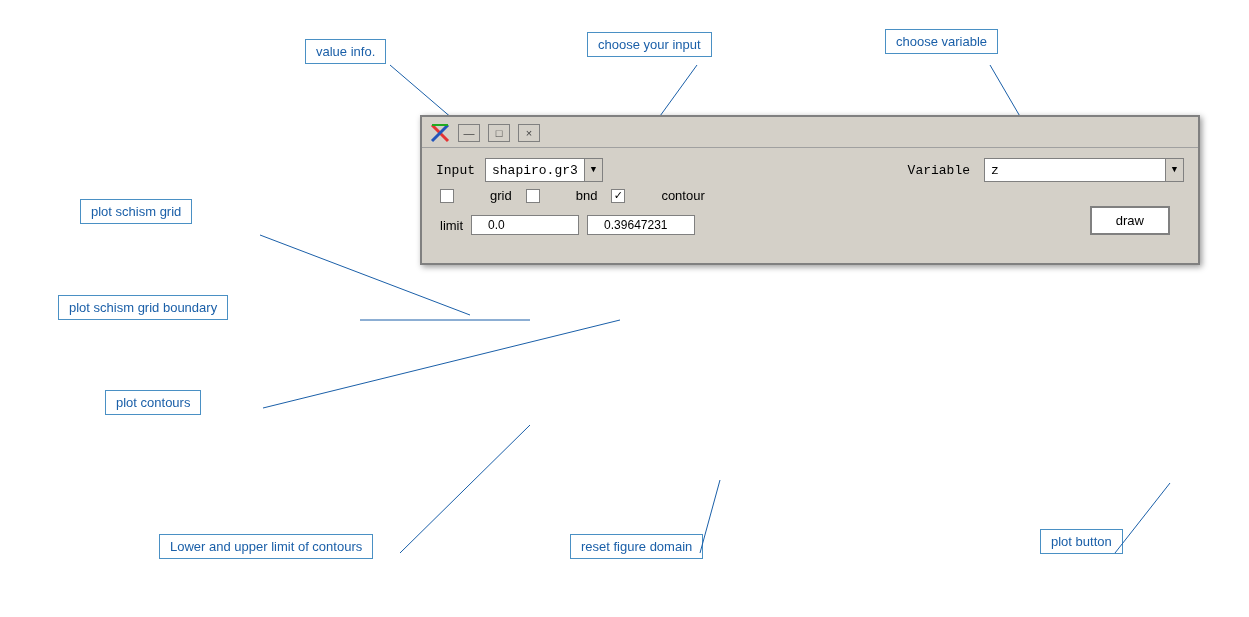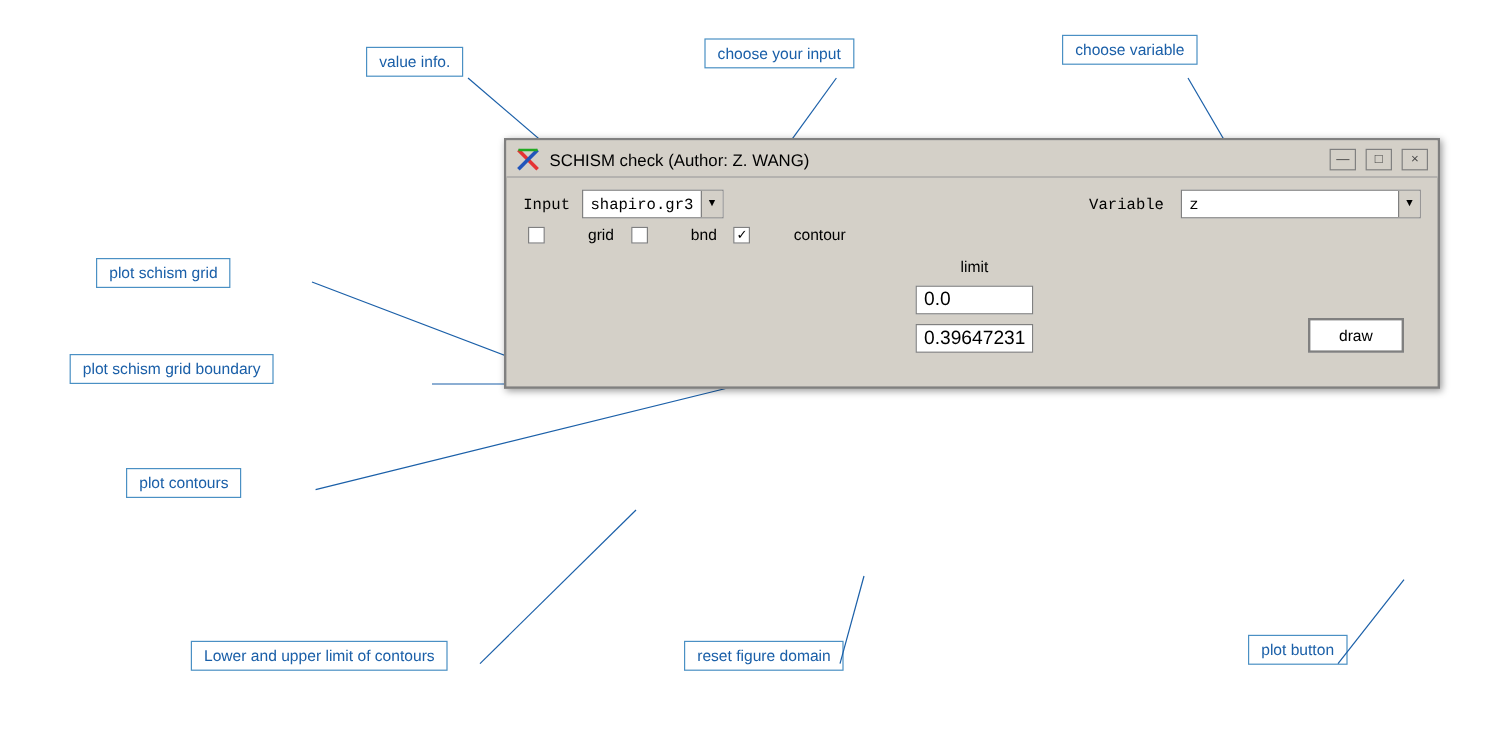--- a/index.html
+++ b/index.html
@@ -174,32 +174,31 @@
       margin-left: 32px;
     }
 
     
     .limit-row {
       display: flex;
       align-items: center;
       gap: 8px;
       margin-bottom: 14px;
       padding-left: 4px;
-      flex-direction: column;
     }
     .limit-label {
       font-size: 13px;
       color: #000;
     }
     .limit-input {
       border: 1px solid #808080;
       background: #fff;
-      padding: 2px 6px;
-      font-size: 16px;
-      width: 98px;
+      padding: 2px 16px;
+      font-size: 12px;
+      width: 108px;
       color: #000;
     }
 
     
     .button-row {
       display: flex;
       align-items: center;
       gap: 6px;
       padding-left: 4px;
     }
@@ -237,21 +236,21 @@
   </style>
 </head>
 <body>
 
 <div class="annotation-label" style="top:39px; left:305px;">value info.</div>
 
 <div class="annotation-label" style="top:32px; left:587px;">choose your input</div>
 
 <div class="annotation-label" style="top:29px; left:885px;">choose variable</div>
 
-<div class="annotation-label" style="top:215px; left:80px;">plot schism grid</div>
+<div class="annotation-label" style="top:199px; left:80px;">plot schism grid</div>
 
 <div class="annotation-label" style="top:295px; left:58px;">plot schism grid boundary</div>
 
 <div class="annotation-label" style="top:390px; left:105px;">plot contours</div>
 
 <div class="annotation-label" style="top:534px; left:159px;">Lower and upper limit of contours</div>
 
 <div class="annotation-label" style="top:534px; left:570px;">reset figure domain</div>
 
 <div class="annotation-label" style="top:529px; left:1040px;">plot button</div>
@@ -279,21 +278,20 @@
 
 <div class="dialog-window">
 
   <div class="title-bar">
 
     <svg class="title-bar-icon" viewBox="0 0 20 20">
       <line x1="2" y1="2" x2="18" y2="18" stroke="#e53333" stroke-width="3"></line>
       <line x1="18" y1="2" x2="2" y2="18" stroke="#2255bb" stroke-width="3"></line>
       <line x1="2" y1="2" x2="18" y2="2" stroke="#22aa22" stroke-width="2"></line>
     </svg>
-    <span class="title-bar-text">SCHISM check (Author: Z. WANG)</span>
     <div class="title-bar-buttons">
       <button class="title-btn">—</button>
       <button class="title-btn">□</button>
       <button class="title-btn">×</button>
     </div>
   </div>
 
   <div class="dialog-content">
 
     <div class="input-row">

